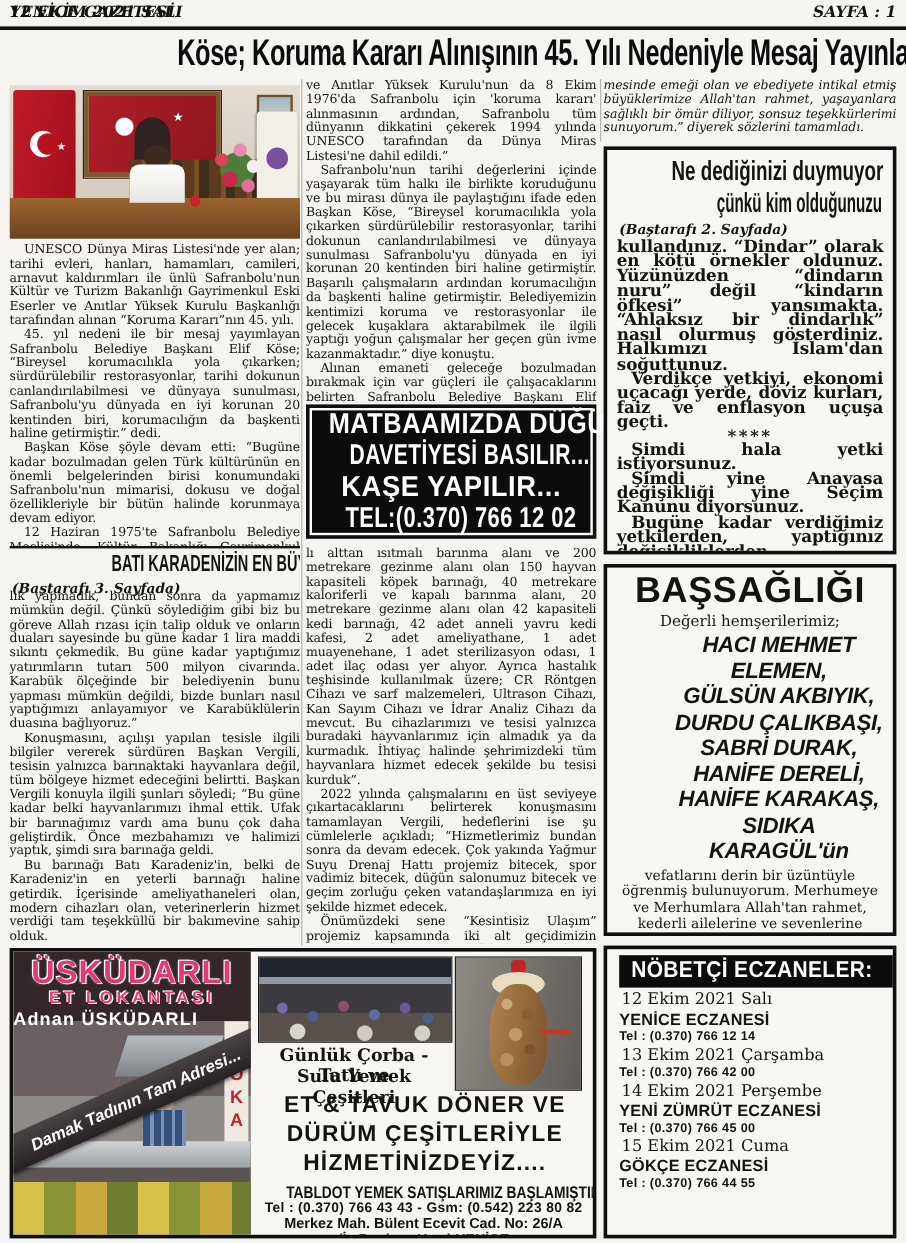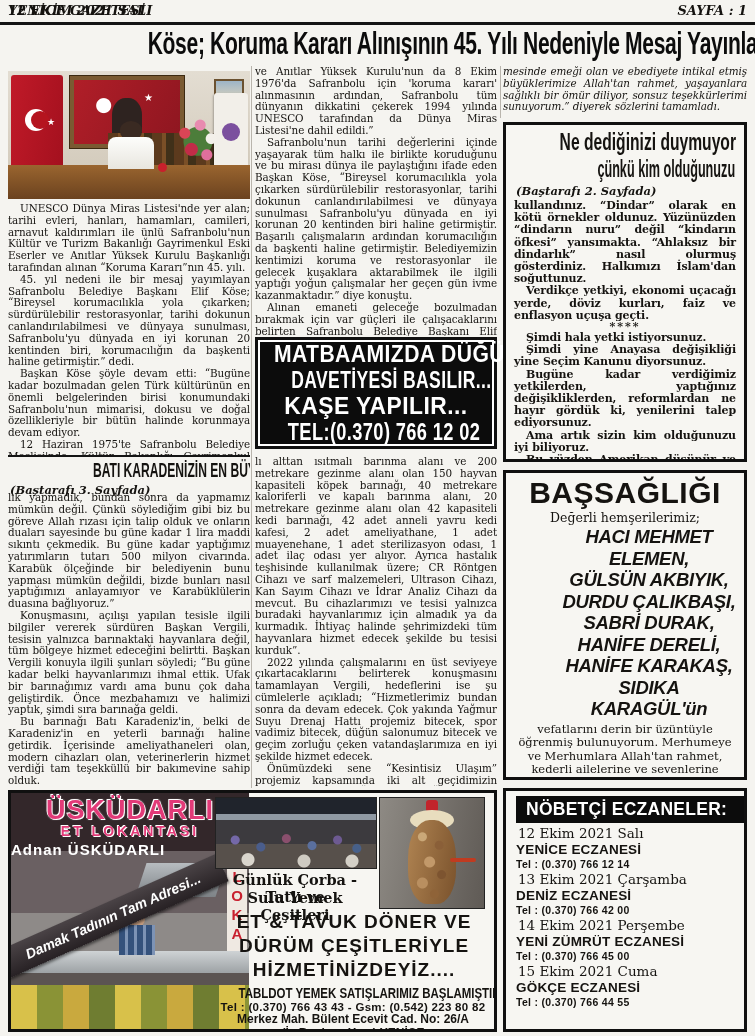--- a/index.html
+++ b/index.html
@@ -75,21 +75,21 @@
   .matbaa .inner div{white-space:nowrap;transform-origin:center;line-height:26px;font-size:24px;letter-spacing:.5px;}
   .mt1{transform:scaleX(.88);} .mt2{transform:scaleX(.73);} .mt3{transform:scaleX(.95);} .mt4{transform:scaleX(.76);}
 
   
   .opinion{position:absolute;left:503px;top:122px;width:244px;height:340px;border:3px solid #101010;
        box-sizing:border-box;background:#f7f6f2;padding:4px 8px;overflow:hidden;}
   .opinion .t{text-align:center;overflow:hidden;}
   .opinion .t span{display:inline-block;white-space:nowrap;font:800 23px "Liberation Sans",sans-serif;transform-origin:center;}
   .opinion .t .l1{transform:scaleX(.68);}
   .opinion .t .l2{transform:scaleX(.55);}
-  .opinion .txt{text-align:justify;font-size:11px;line-height:12.2px;font-weight:600;letter-spacing:-.1px;}
+  .opinion .txt{text-align:justify;font-size:14px;line-height:12.2px;font-weight:600;letter-spacing:-.1px;}
   .opinion .txt p{margin:0;text-indent:12px;}
   .opinion .txt p.noindent{text-indent:0;}
   .opinion .sep{text-align:center;font-weight:800;letter-spacing:2px;line-height:10px;}
 
   
   .condolence{position:absolute;left:503px;top:470px;width:244px;height:310px;border:3px solid #101010;
        box-sizing:border-box;background:#f7f6f2;text-align:center;padding:4px 6px;overflow:hidden;}
   .condolence .bt{font:800 30px "Liberation Sans",sans-serif;letter-spacing:.5px;line-height:32px;}
   .condolence .sal{font:400 12.5px "DejaVu Serif",serif;line-height:17px;}
   .condolence .nm{font:italic 800 18.5px "Liberation Sans",sans-serif;line-height:21.5px;letter-spacing:-.3px;margin-left:48px;}
@@ -104,21 +104,21 @@
   .pharm .bar span{display:inline-block;white-space:nowrap;transform:scaleX(.92);transform-origin:left;
        font:800 19px "Liberation Sans",sans-serif;letter-spacing:.3px;}
   .pharm .date{font:400 13.5px "DejaVu Serif",serif;line-height:17px;margin-left:2px;}
   .pharm .name{font:700 13.5px "Liberation Sans",sans-serif;line-height:16px;letter-spacing:.2px;}
   .pharm .tel{font:700 10.5px "Liberation Sans",sans-serif;line-height:13px;letter-spacing:.3px;}
 
   
   .restad{position:absolute;left:8px;top:790px;width:489px;height:242px;border:3px solid #101010;
        box-sizing:border-box;background:#f7f6f2;overflow:hidden;}
   .restphoto{position:absolute;left:0;top:0;width:198px;height:236px;overflow:hidden;
-       background:linear-gradient(#33272a 0 58px,#6a6062 58px 120px,#8e8a88 120px 160px,#5b5452 160px);padding-left:40px;}
+       background:linear-gradient(#33272a 0 58px,#6a6062 58px 120px,#8e8a88 120px 160px,#5b5452 160px);}
   .restphoto *{position:absolute;}
   .rb1{left:0;right:0;top:2px;text-align:center;font:800 27px "Liberation Sans",sans-serif;color:#e23a78;
        letter-spacing:1px;text-shadow:0 0 2px #fff,1px 1px 0 #fff,-1px -1px 0 #fff;}
   .rb2{left:0;right:0;top:30px;text-align:center;font:800 14px "Liberation Sans",sans-serif;color:#e23a78;
        letter-spacing:3px;text-shadow:1px 1px 0 #fff,-1px -1px 0 #fff;}
   .rb3{left:0;right:0;top:48px;font:700 15px "Liberation Sans",sans-serif;color:#fff;letter-spacing:1px;}
   .banner{left:-18px;top:108px;width:240px;height:30px;background:linear-gradient(#4a4346,#272124);
        transform:rotate(-24deg);transform-origin:center;display:flex;align-items:center;justify-content:center;
        font:italic 700 14px "Liberation Sans",sans-serif;color:#fff;white-space:nowrap;box-shadow:0 2px 3px rgba(0,0,0,.5);}
   .sidestrip{right:2px;top:58px;width:20px;height:110px;background:#efe9e2;
@@ -299,21 +299,20 @@
     <div class="bar">
       <span>NÖBETÇİ ECZANELER:</span>
     </div>
     <div>
       <div class="date">12 Ekim 2021 Salı</div>
       <div class="name">YENİCE ECZANESİ</div>
       <div class="tel">Tel : (0.370) 766 12 14</div>
     </div>
     <div>
       <div class="date">13 Ekim 2021 Çarşamba</div>
-      <div class="name">DENİZ ECZANESİ</div>
       <div class="tel">Tel : (0.370) 766 42 00</div>
     </div>
     <div>
       <div class="date">14 Ekim 2021 Perşembe</div>
       <div class="name">YENİ ZÜMRÜT ECZANESİ</div>
       <div class="tel">Tel : (0.370) 766 45 00</div>
     </div>
     <div>
       <div class="date">15 Ekim 2021 Cuma</div>
       <div class="name">GÖKÇE ECZANESİ</div>

